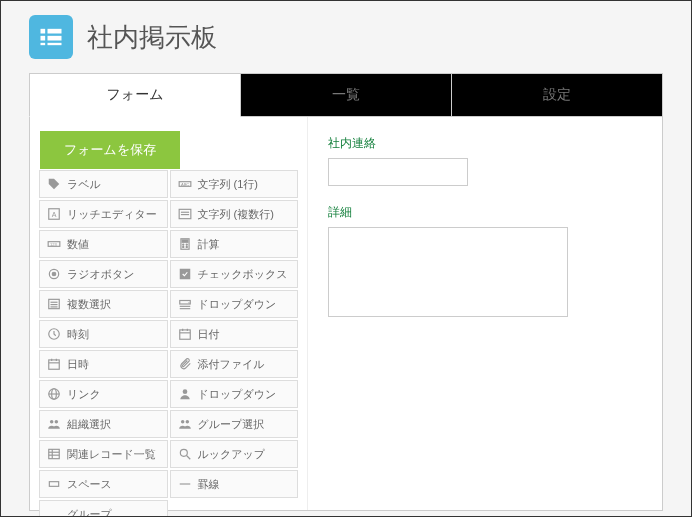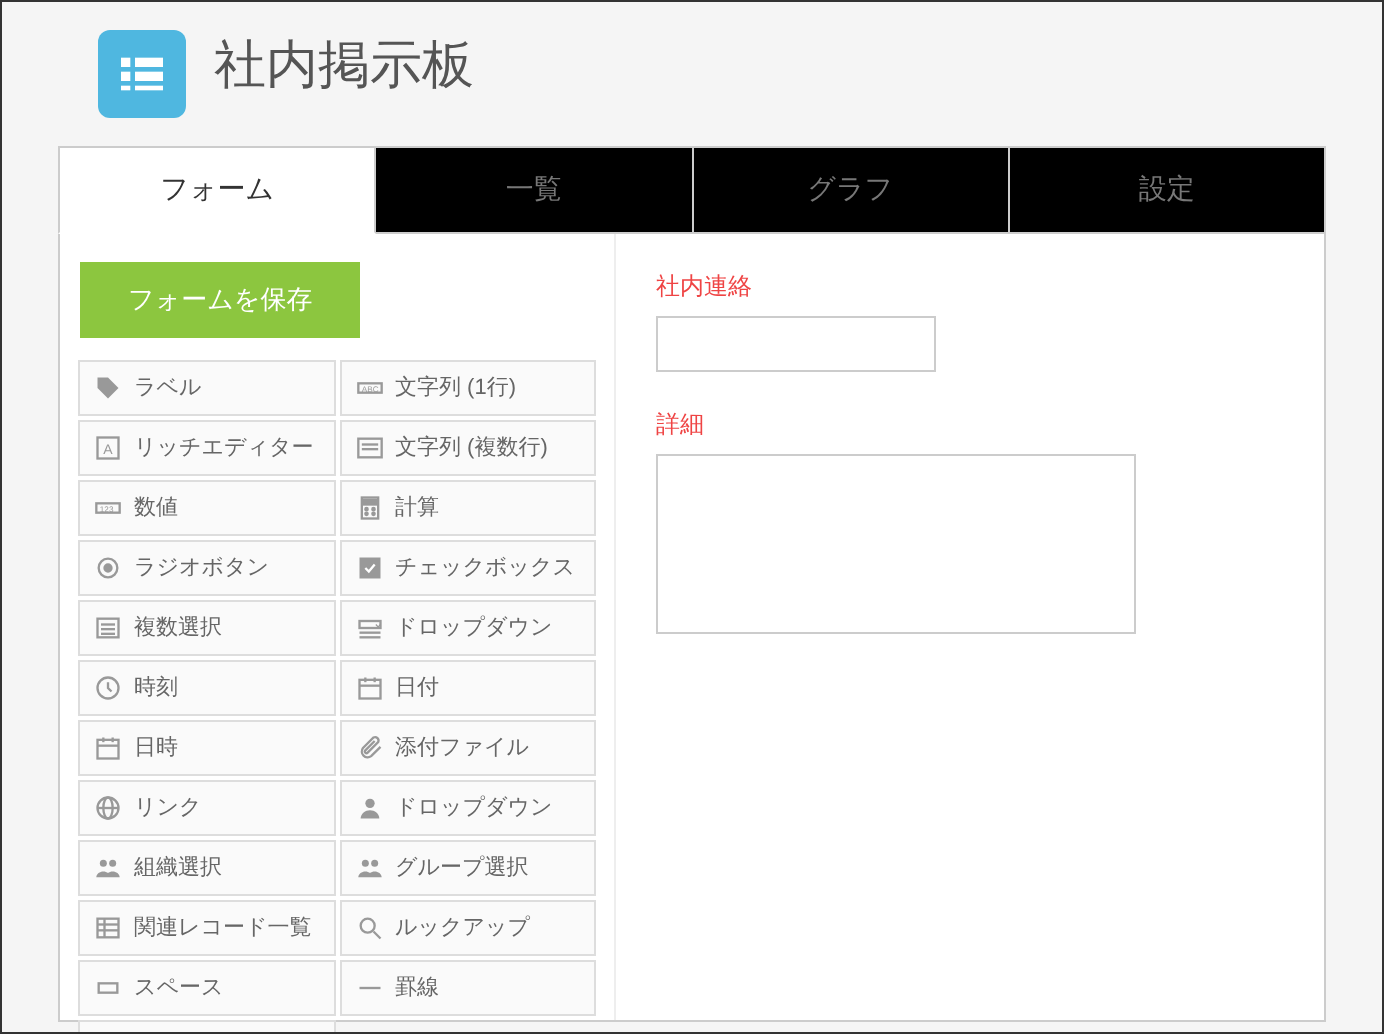--- a/index.html
+++ b/index.html
@@ -1,35 +1,35 @@
 <!DOCTYPE html>
 <html><head>
 <meta charset="utf-8">
 <style>
 * { box-sizing: border-box; margin: 0; padding: 0; }
 body { font-family: "Meiryo", "Hiragino Kaku Gothic Pro", sans-serif; background: #f0f0f0; color: #333; font-size: 13px; }
 .page { width: 692px; height: 517px; background: #f5f5f5; border: 1px solid #333; position: relative; overflow: hidden; }
-.header { display: flex; align-items: flex-start; padding: 14px 28px 14px 28px; margin-left: 20px; }
+.header { display: flex; align-items: center; padding: 14px 28px 14px 28px; }
 .app-icon { width: 44px; height: 44px; background: #4fb7e0; border-radius: 6px; display: flex; align-items: center; justify-content: center; margin-right: 14px; }
 .app-icon svg { width: 28px; height: 28px; }
 .app-title { font-size: 26px; font-weight: normal; color: #555; }
 .tabs { display: flex; margin: 0 28px; }
 .tab { flex: 1; text-align: center; padding: 12px 0; border: 1px solid #ccc; background: #000000; color: #777; cursor: pointer; font-size: 14px; }
 .tab.active { background: #fff; border-bottom: 1px solid #fff; color: #333; }
 .tab + .tab { border-left: none; }
 .content { display: flex; margin: 0 28px; background: #fff; border: 1px solid #ccc; border-top: none; height: 394px; }
 .sidebar { width: 278px; padding: 14px 8px; border-right: 1px solid #eee; }
-.save-btn { background: #8cc63f; color: #fff; border: none; padding: 10px 24px; font-size: 13px; cursor: pointer; margin-bottom: 10px; margin-left: 2px; }
+.save-btn { background: #8cc63f; color: #fff; border: none; padding: 10px 24px; font-size: 13px; cursor: pointer; margin-left: 2px; }
 .palette { display: grid; grid-template-columns: 1fr 1fr; gap: 0; }
-.palette-item { display: flex; align-items: flex-start; border: 1px solid #ddd; background: #fafafa; padding: 5px 6px; margin: 1px; cursor: move; font-size: 11px; color: #666; }
+.palette-item { display: flex; align-items: flex-end; border: 1px solid #ddd; background: #fafafa; padding: 5px 6px; margin: 1px; cursor: move; font-size: 11px; color: #666; }
 .palette-item .pi-icon { width: 16px; height: 16px; margin-right: 5px; flex-shrink: 0; display: flex; align-items: center; justify-content: center; color: #999; }
 .palette-item .pi-icon svg { width: 14px; height: 14px; }
 .canvas { flex: 1; padding: 18px 20px; }
 .field { margin-bottom: 18px; }
-.field-label { font-size: 12px; color: #ef4444; margin-bottom: 6px; display: block; }
+.field-label { font-size: 12px; color: #15803d; margin-bottom: 6px; display: block; }
 .text-input { width: 140px; height: 28px; border: 1px solid #ccc; padding: 4px; font-size: 12px; }
 .textarea { width: 240px; height: 90px; border: 1px solid #ccc; padding: 4px; font-size: 12px; resize: none; }
 </style>
 </head>
 <body>
 
 <div class="page">
 
   <div class="header">
     <div class="app-icon">
@@ -41,21 +41,20 @@
           <rect x="3" y="17" width="4" height="2"></rect>
           <rect x="9" y="17" width="12" height="2"></rect>
         </svg>
     </div>
     <h1 class="app-title">社内掲示板</h1>
   </div>
 
   <div class="tabs">
     <div class="tab active">フォーム</div>
     <div class="tab">一覧</div>
-    <div class="tab">グラフ</div>
     <div class="tab">設定</div>
   </div>
 
   <div class="content">
 
     <div class="sidebar">
       <button class="save-btn">フォームを保存</button>
 
       <div class="palette">
 

